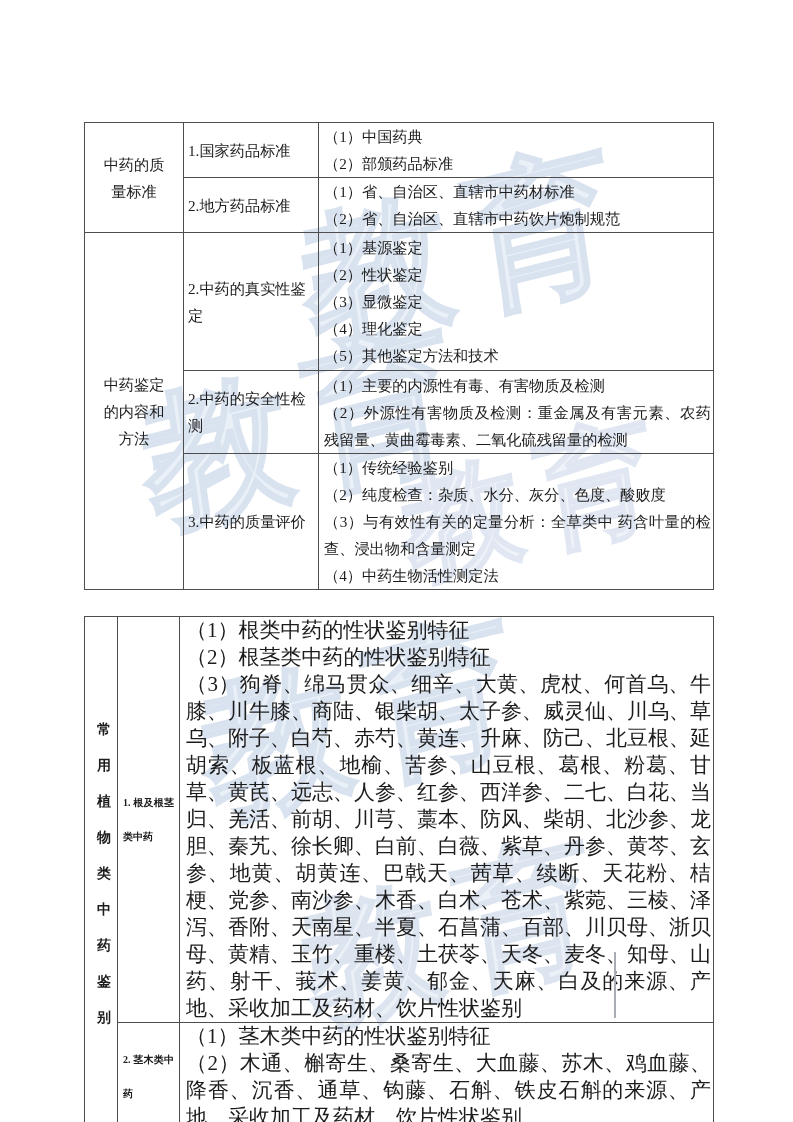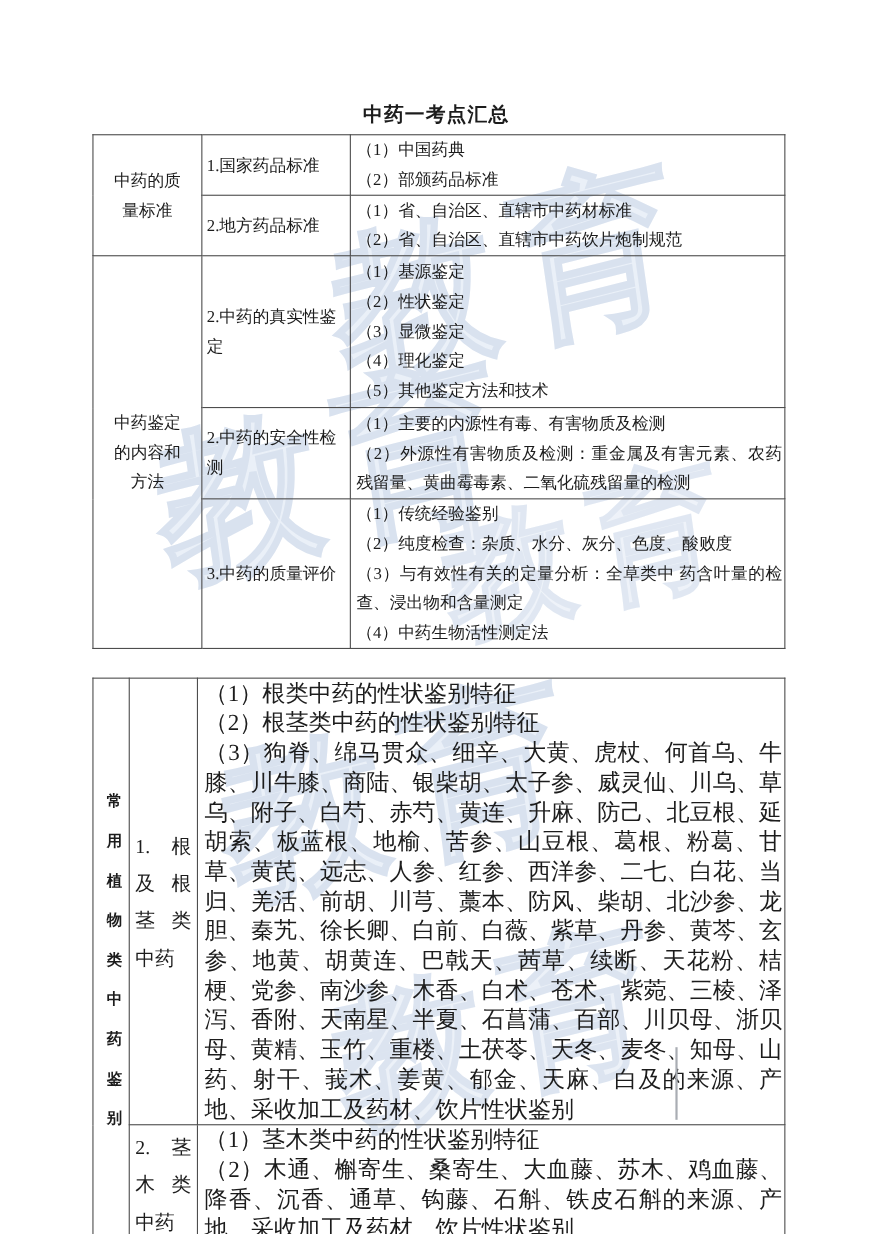--- a/index.html
+++ b/index.html
@@ -52,22 +52,22 @@
   #table1 .c1{text-align:center;padding:0 14px;}
   #table1 .c2{text-align:left;padding:4px 4px;}
   #table1 .c3{text-align:justify;padding:0 2px 0 5px;}
 
   
   #table2 .c1{
     font-weight:bold;font-size:14px;line-height:36px;
     text-align:justify;padding:0 12px;letter-spacing:0;
   }
   #table2 .c2{
-    font-size:18px;line-height:34px;
-    text-align:justify;padding:0 5px;
+    font-size:10px;line-height:34px;
+    text-align:justify;padding:0 5px;font-weight:bold;
   }
   #table2 .c3{
     font-size:21px;line-height:27px;
     text-align:justify;padding:0 2px 0 6px;
   }
   .item{margin:0;}
 
   .artifact-line{
     position:absolute;z-index:3;
     left:614px;top:952px;width:2px;height:66px;
@@ -80,21 +80,20 @@
 <div class="page">
 
   <div class="wm-layer">
     <span class="wm wm1">教育</span>
     <span class="wm wm2">教育</span>
     <span class="wm wm3">教育</span>
     <span class="wm wm4">教育</span>
     <span class="wm wm5">教育</span>
   </div>
 
-  <div class="title">中药一考点汇总</div>
 
   <table id="table1">
     <colgroup>
         <col style="width:99px">
         <col style="width:135px">
         <col style="width:395px">
       </colgroup>
     <tbody>
         <tr style="height:55px">
       <td class="c1" rowspan="2">中药的质量标准</td>

